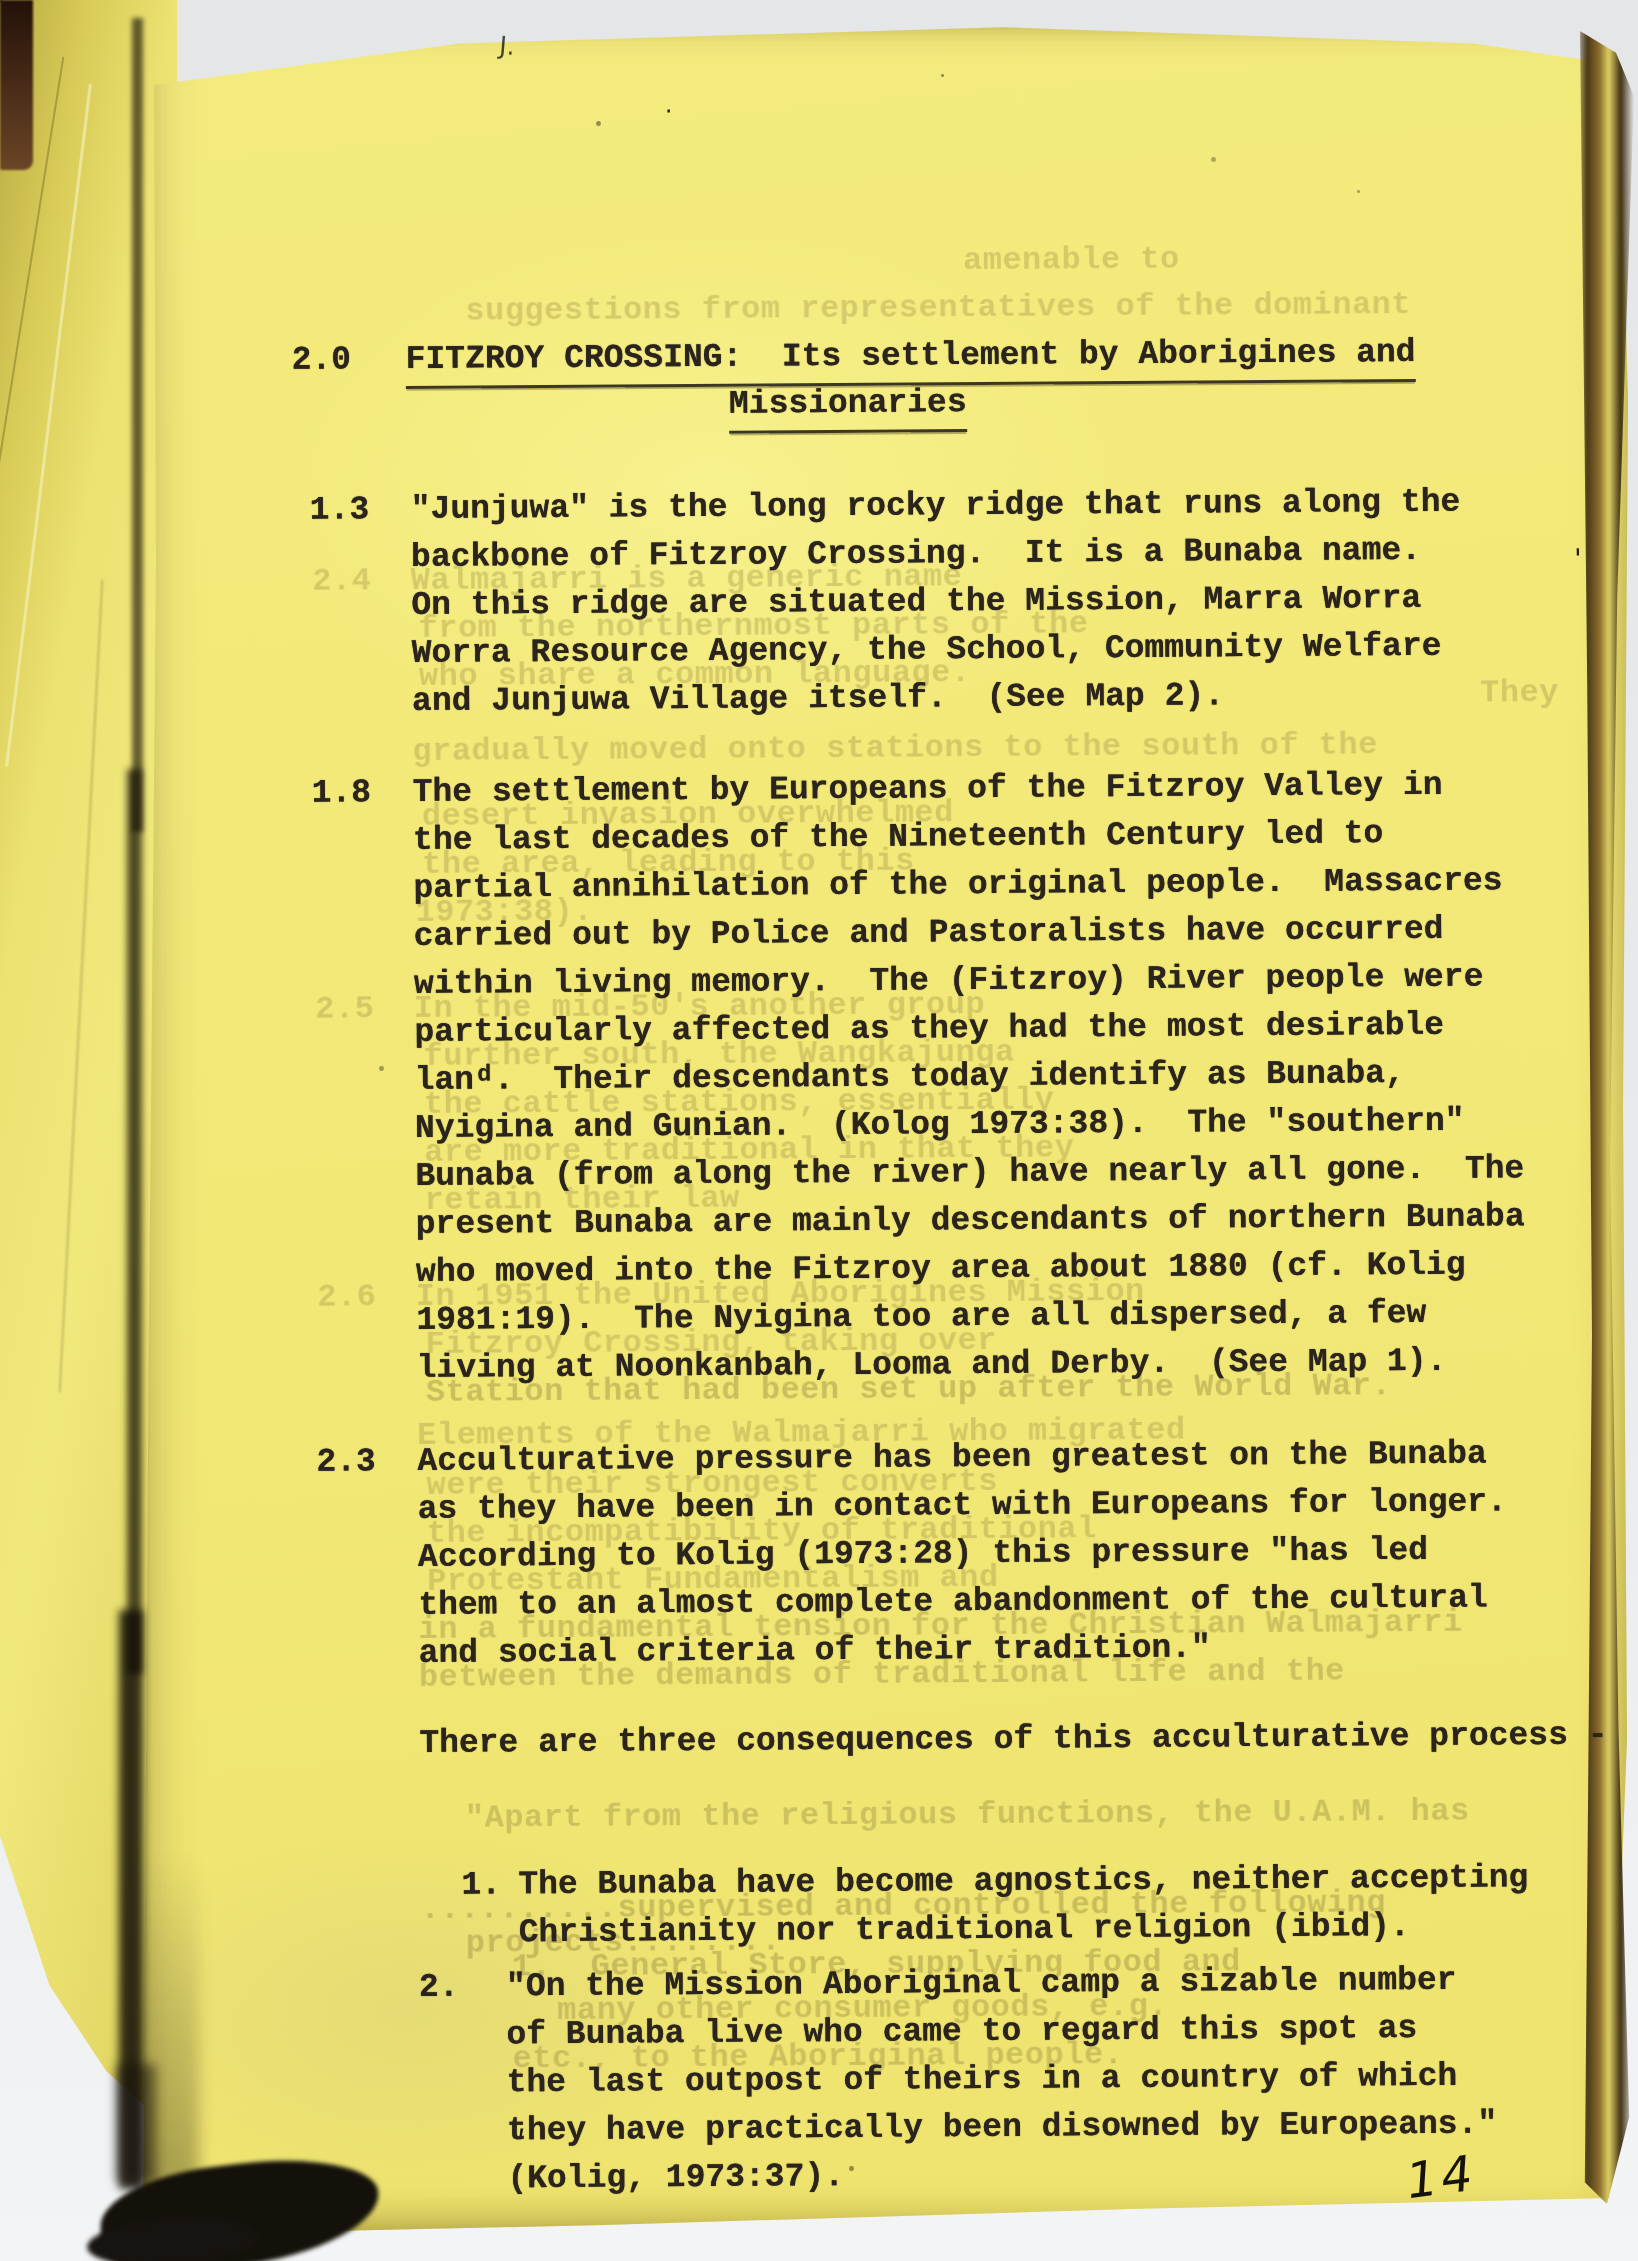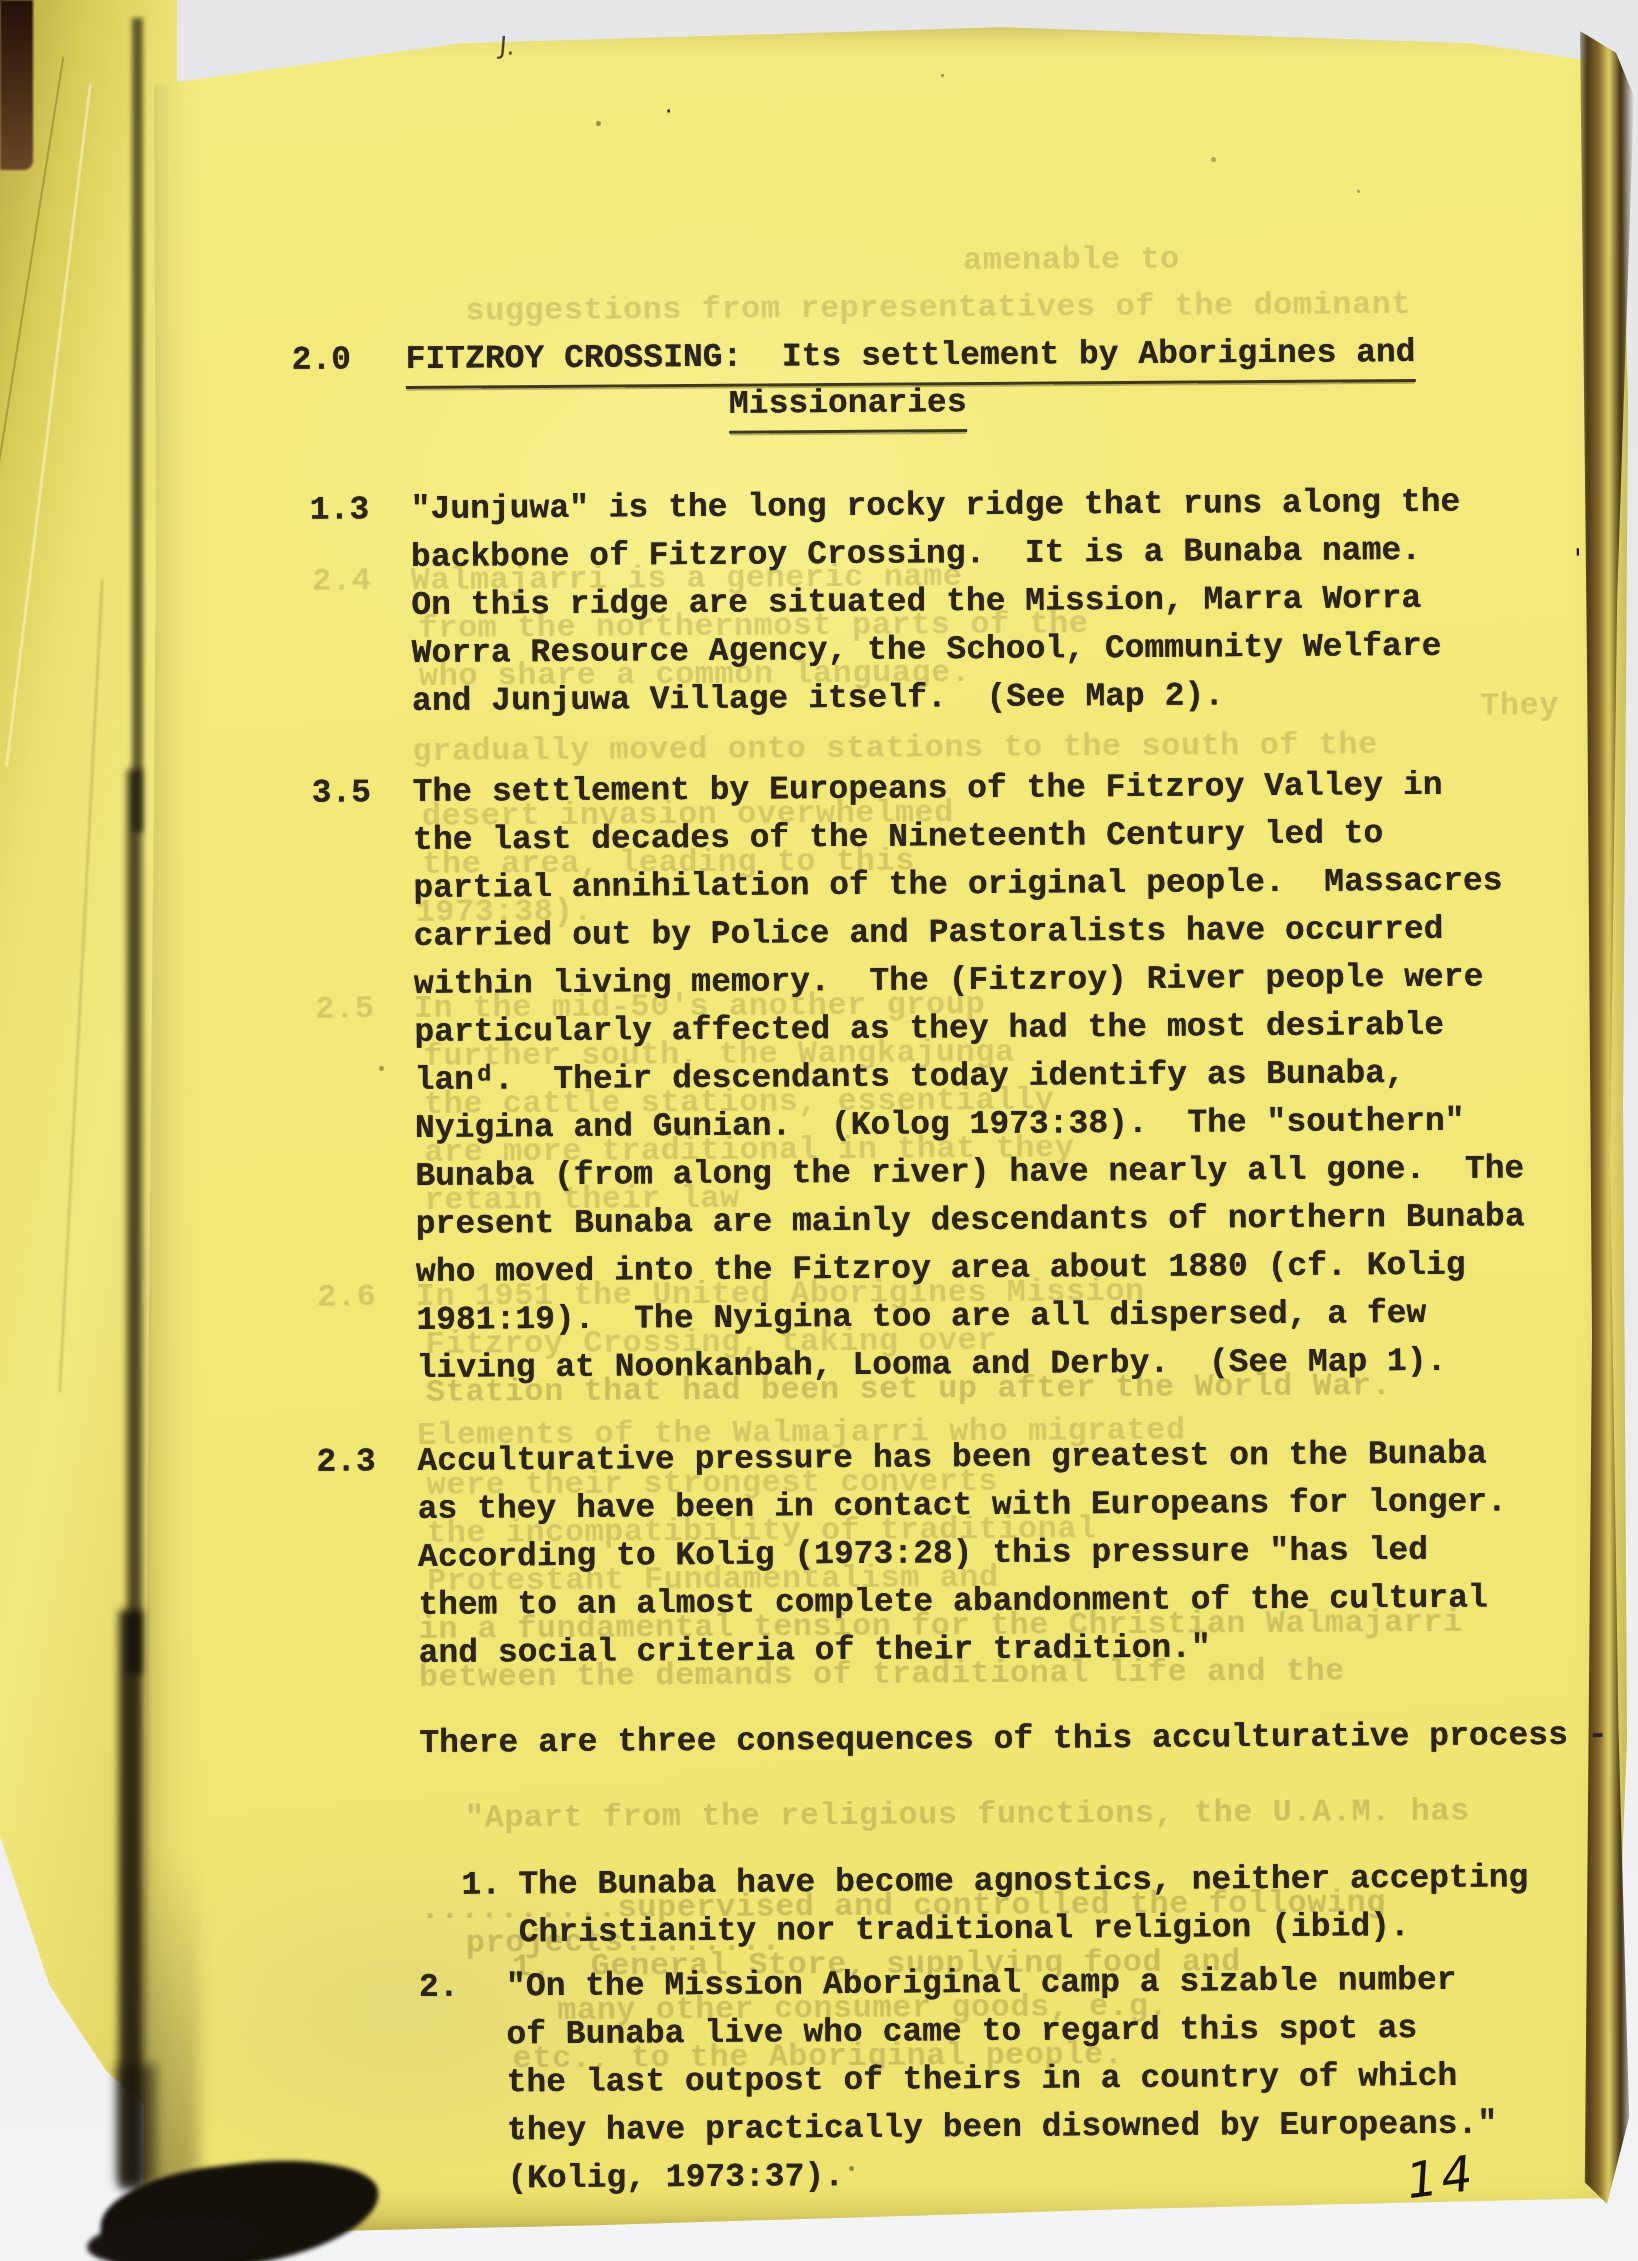--- a/index.html
+++ b/index.html
@@ -100,21 +100,21 @@
   <div class="specks"></div>
 
   <div id="sheet-rotate">
 
     <div id="ghost-layer">
         <div class="ghost" style="left: 970px; top: 242px;">amenable to</div>
         <div class="ghost" style="left: 472px; top: 289px;">suggestions from representatives of the dominant</div>
         <div class="ghost" style="left: 317px; top: 558px;">2.4  Walmajarri is a generic name</div>
         <div class="ghost" style="left: 423px; top: 606px;">from the northernmost parts of the</div>
         <div class="ghost" style="left: 423px; top: 654px;">who share a common language.</div>
-        <div class="ghost" style="left: 1484px; top: 678px; margin-top: 13px;">They</div>
+        <div class="ghost" style="left: 1484px; top: 678px;">They</div>
         <div class="ghost" style="left: 416px; top: 729px;">gradually moved onto stations to the south of the</div>
         <div class="ghost" style="left: 425px; top: 794px;">desert invasion overwhelmed</div>
         <div class="ghost" style="left: 425px; top: 842px;">the area, leading to this</div>
         <div class="ghost" style="left: 418px; top: 890px;">1973:38).</div>
         <div class="ghost" style="left: 317px; top: 986px;">2.5  In the mid-50's another group</div>
         <div class="ghost" style="left: 425px; top: 1034px;">further south, the Wangkajunga</div>
         <div class="ghost" style="left: 425px; top: 1082px;">the cattle stations, essentially</div>
         <div class="ghost" style="left: 425px; top: 1130px;">are more traditional in that they</div>
         <div class="ghost" style="left: 425px; top: 1178px;">retain their law</div>
         <div class="ghost" style="left: 317px; top: 1274px;">2.6  In 1951 the United Aborigines Mission</div>
@@ -139,21 +139,21 @@
       <div class="theading" style="left:412px;top:337px">FITZROY CROSSING:  Its settlement by Aborigines and</div>
       <div class="theading" style="left:735px;top:384px">Missionaries</div>
 
       <div class="tnum" style="left:315px;top:487px">1.3</div>
       <div class="tbody" style="left:416px;top:487px">"Junjuwa" is the long rocky ridge that runs along the
 backbone of Fitzroy Crossing.  It is a Bunaba name.
 On this ridge are situated the Mission, Marra Worra
 Worra Resource Agency, the School, Community Welfare
 and Junjuwa Village itself.  (See Map 2).</div>
 
-      <div class="tnum" style="left:315px;top:770px">3.5</div>
+      <div class="tnum" style="left:315px;top:770px">1.8</div>
       <div class="tbody" style="left:416px;top:770px">The settlement by Europeans of the Fitzroy Valley in
 the last decades of the Nineteenth Century led to
 partial annihilation of the original people.  Massacres
 carried out by Police and Pastoralists have occurred
 within living memory.  The (Fitzroy) River people were
 particularly affected as they had the most desirable
 lanᵈ.  Their descendants today identify as Bunaba,
 Nyigina and Gunian.  (Kolog 1973:38).  The "southern"
 Bunaba (from along the river) have nearly all gone.  The
 present Bunaba are mainly descendants of northern Bunaba

